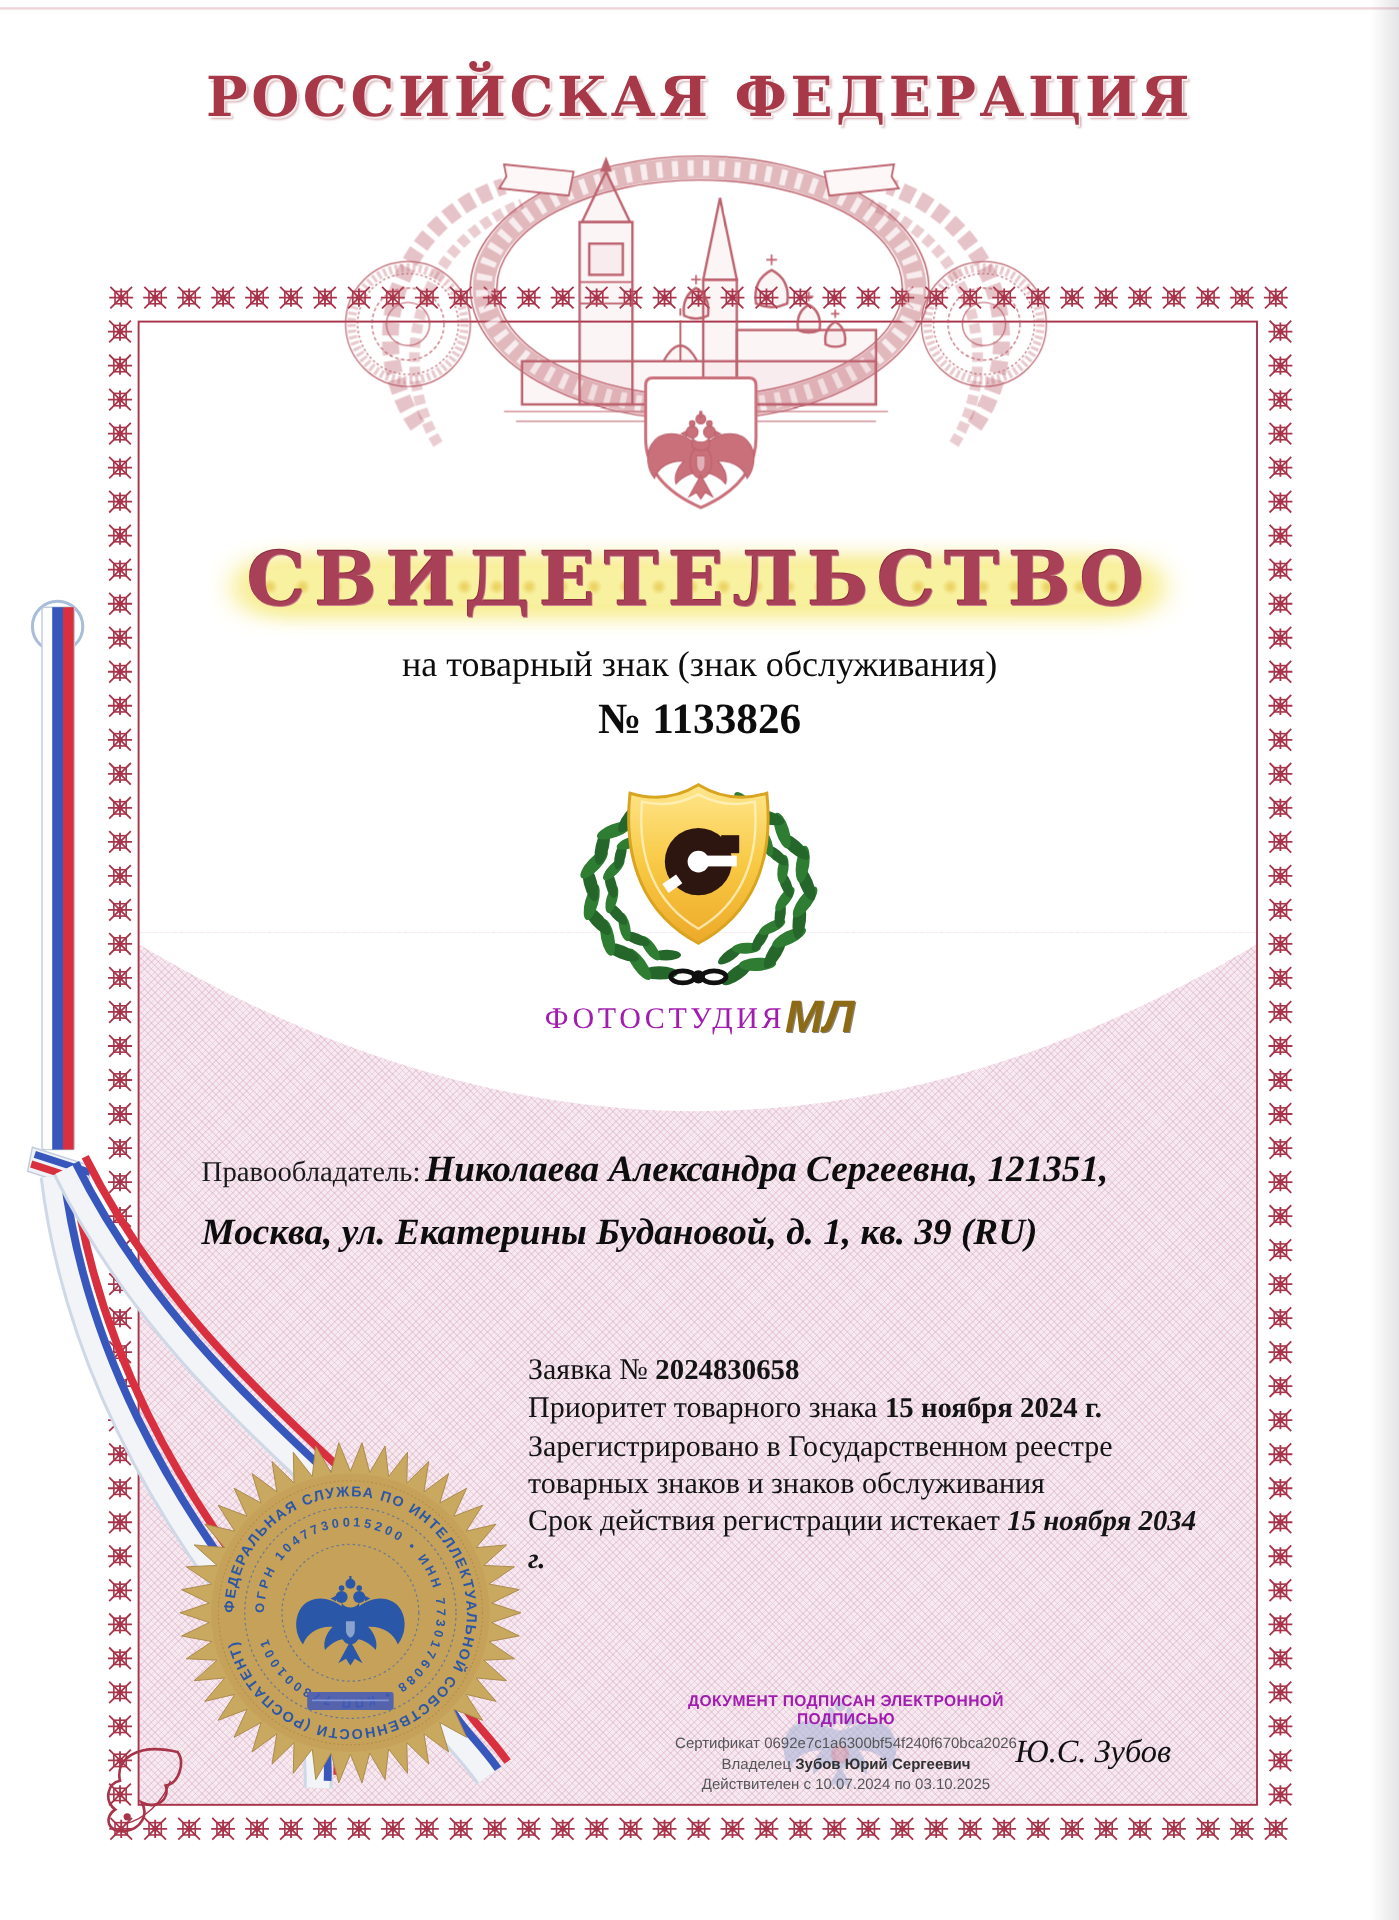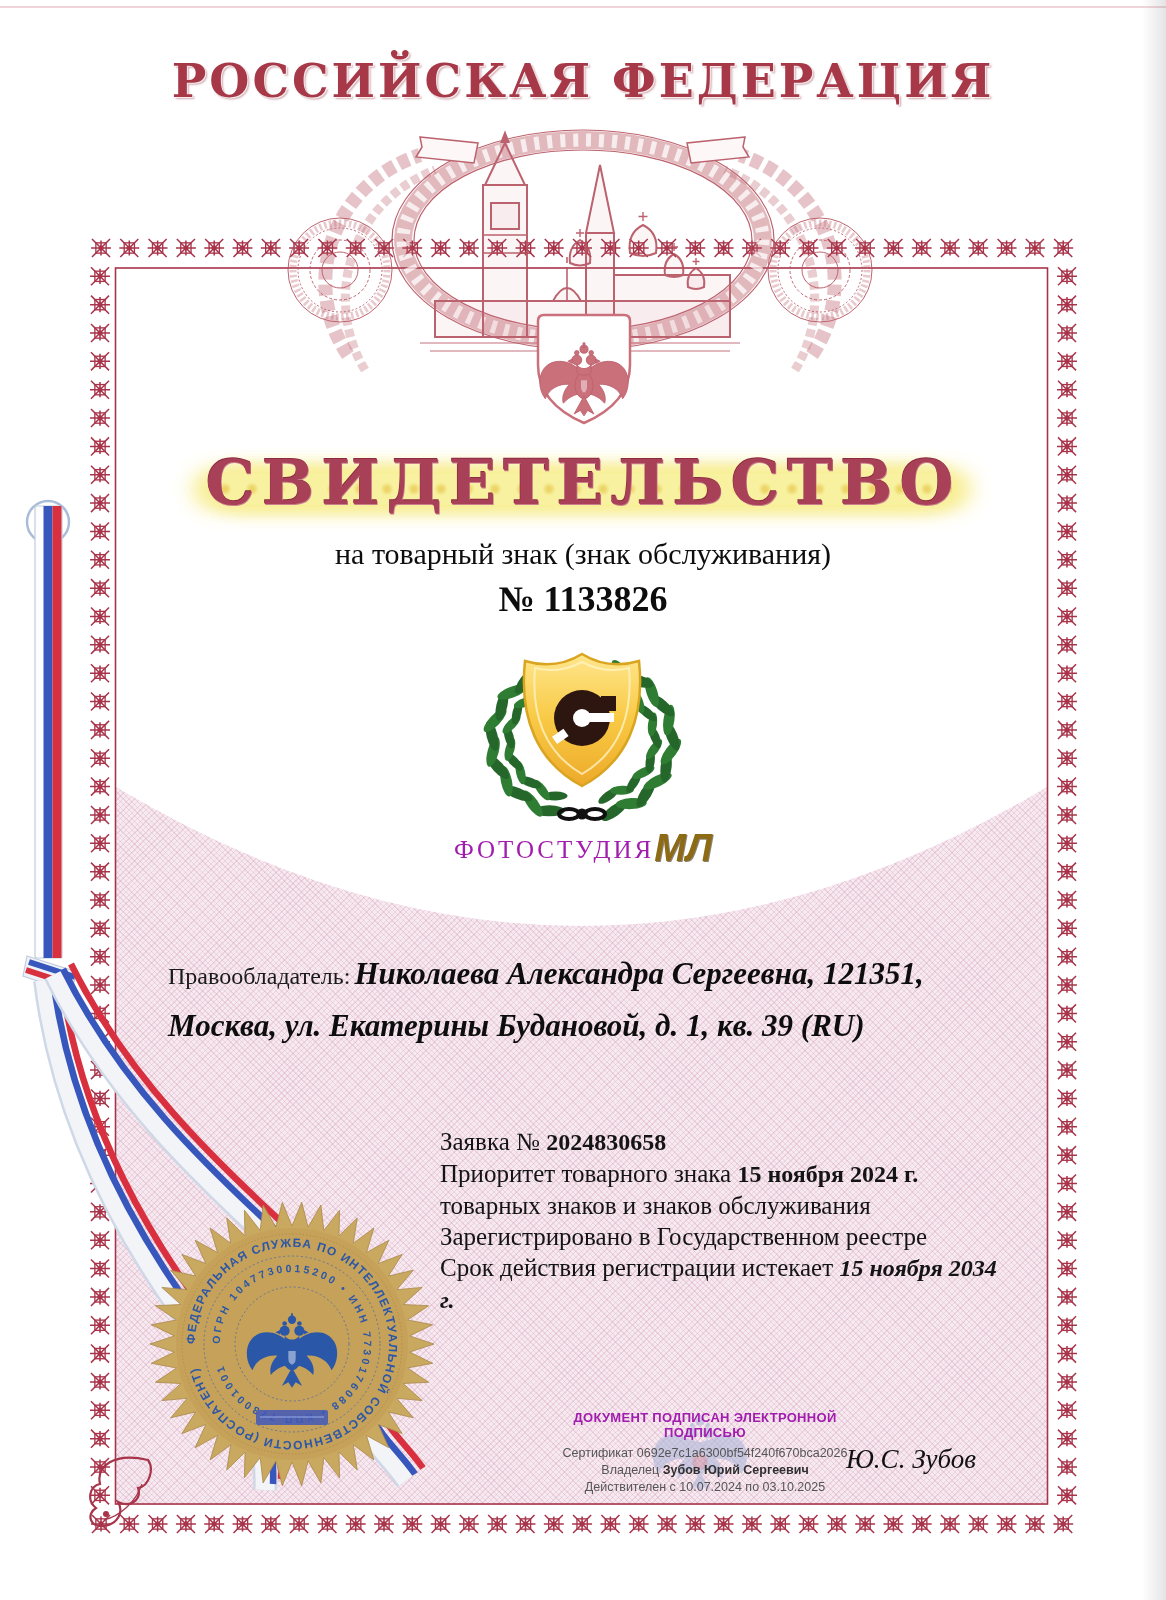--- a/index.html
+++ b/index.html
@@ -414,22 +414,22 @@
   </div>
 
   <div class="holder">
     <div><span class="label">Правообладатель:</span> <span class="big">Николаева Александра Сергеевна, 121351,</span></div>
     <div><span class="big">Москва, ул. Екатерины Будановой, д. 1, кв. 39 (RU)</span></div>
   </div>
 
   <div class="reg">
     <div class="row"><span>Заявка №</span> <b>2024830658</b></div>
     <div class="row"><span>Приоритет товарного знака</span> <b>15 ноября 2024 г.</b></div>
+    <div class="row"><span>Зарегистрировано в Государственном реестре</span></div>
     <div class="row"><span>товарных знаков и знаков обслуживания</span></div>
-    <div class="row"><span>Зарегистрировано в Государственном реестре</span></div>
     <div class="row"><span>Срок действия регистрации истекает</span> <b class="bi">15 ноября 2034 г.</b></div>
   </div>
 
   <div class="signatory">
   </div>
 
   <svg class="stamp-eagle" viewBox="-60 -55 120 115">
     <use href="#eagle" fill="#a7b4d9"></use>
     <circle cx="0" cy="20" r="8" fill="#c2566a" opacity=".55"></circle>
   </svg>

